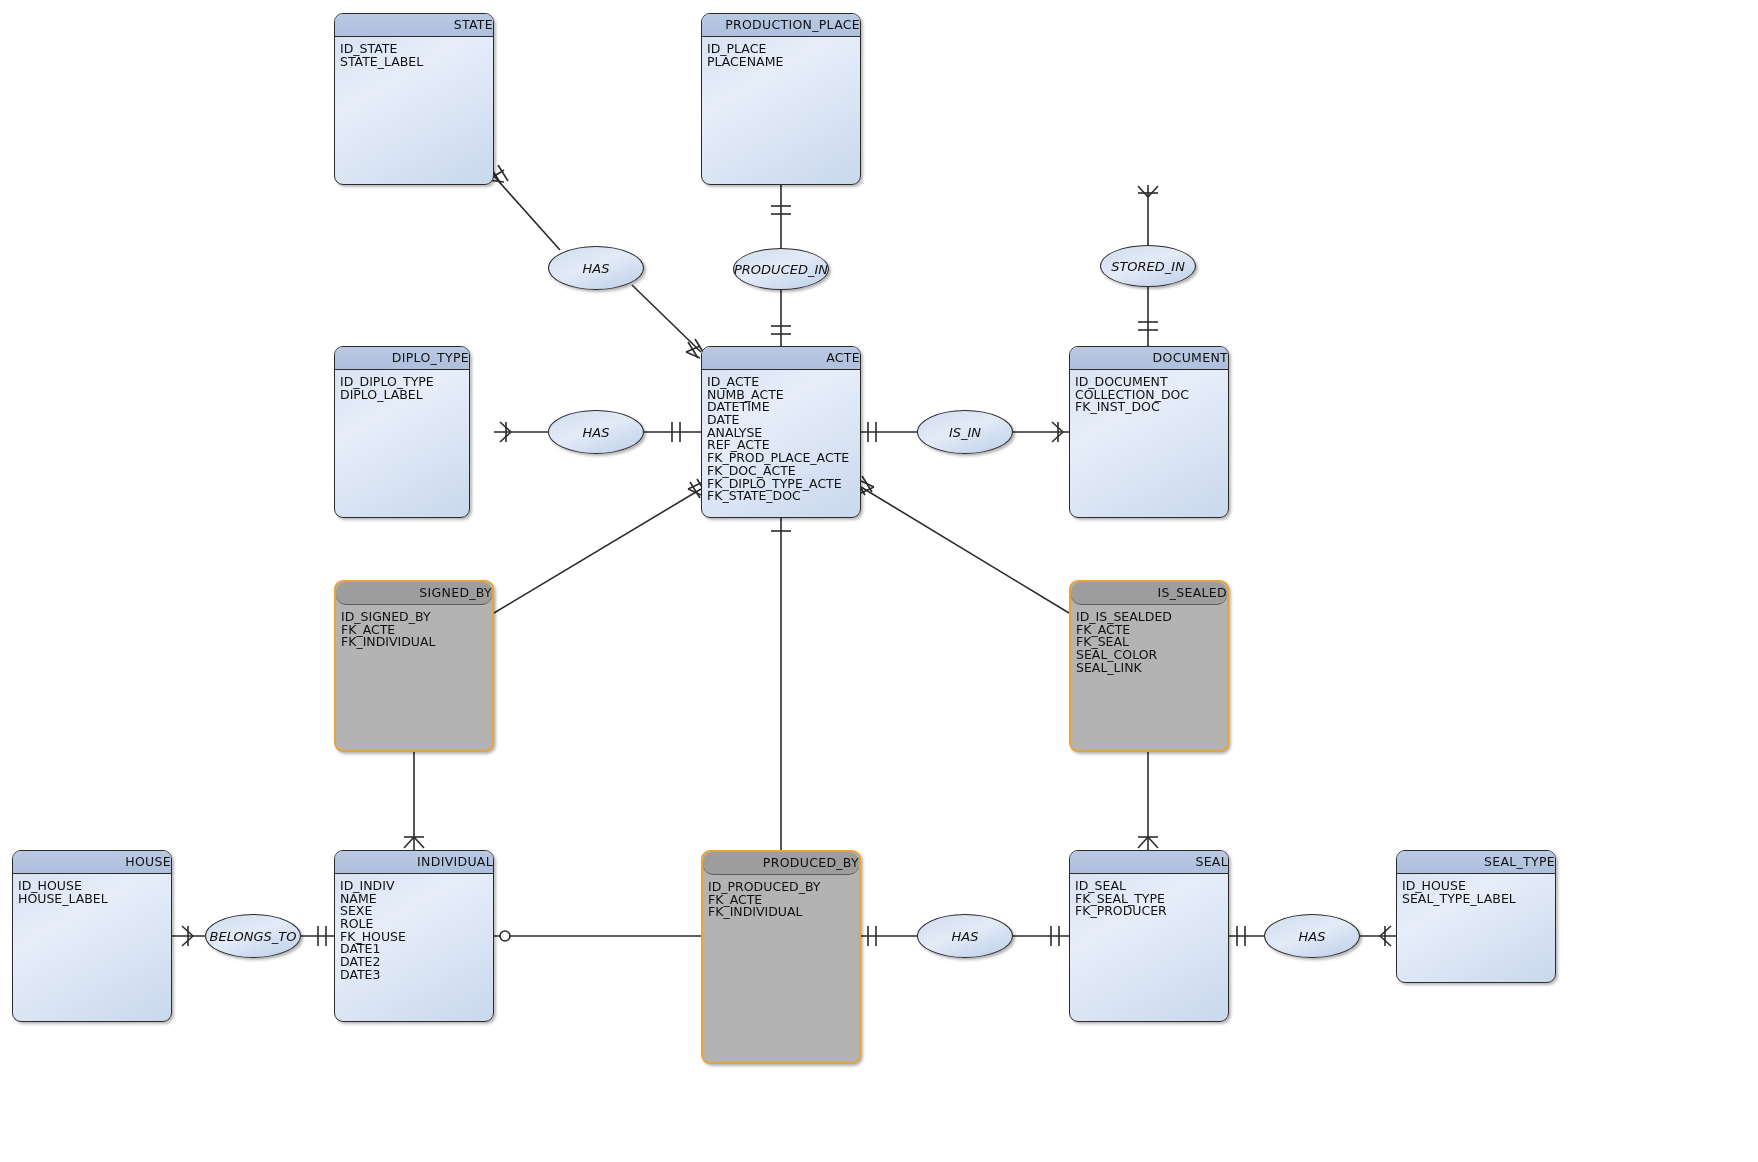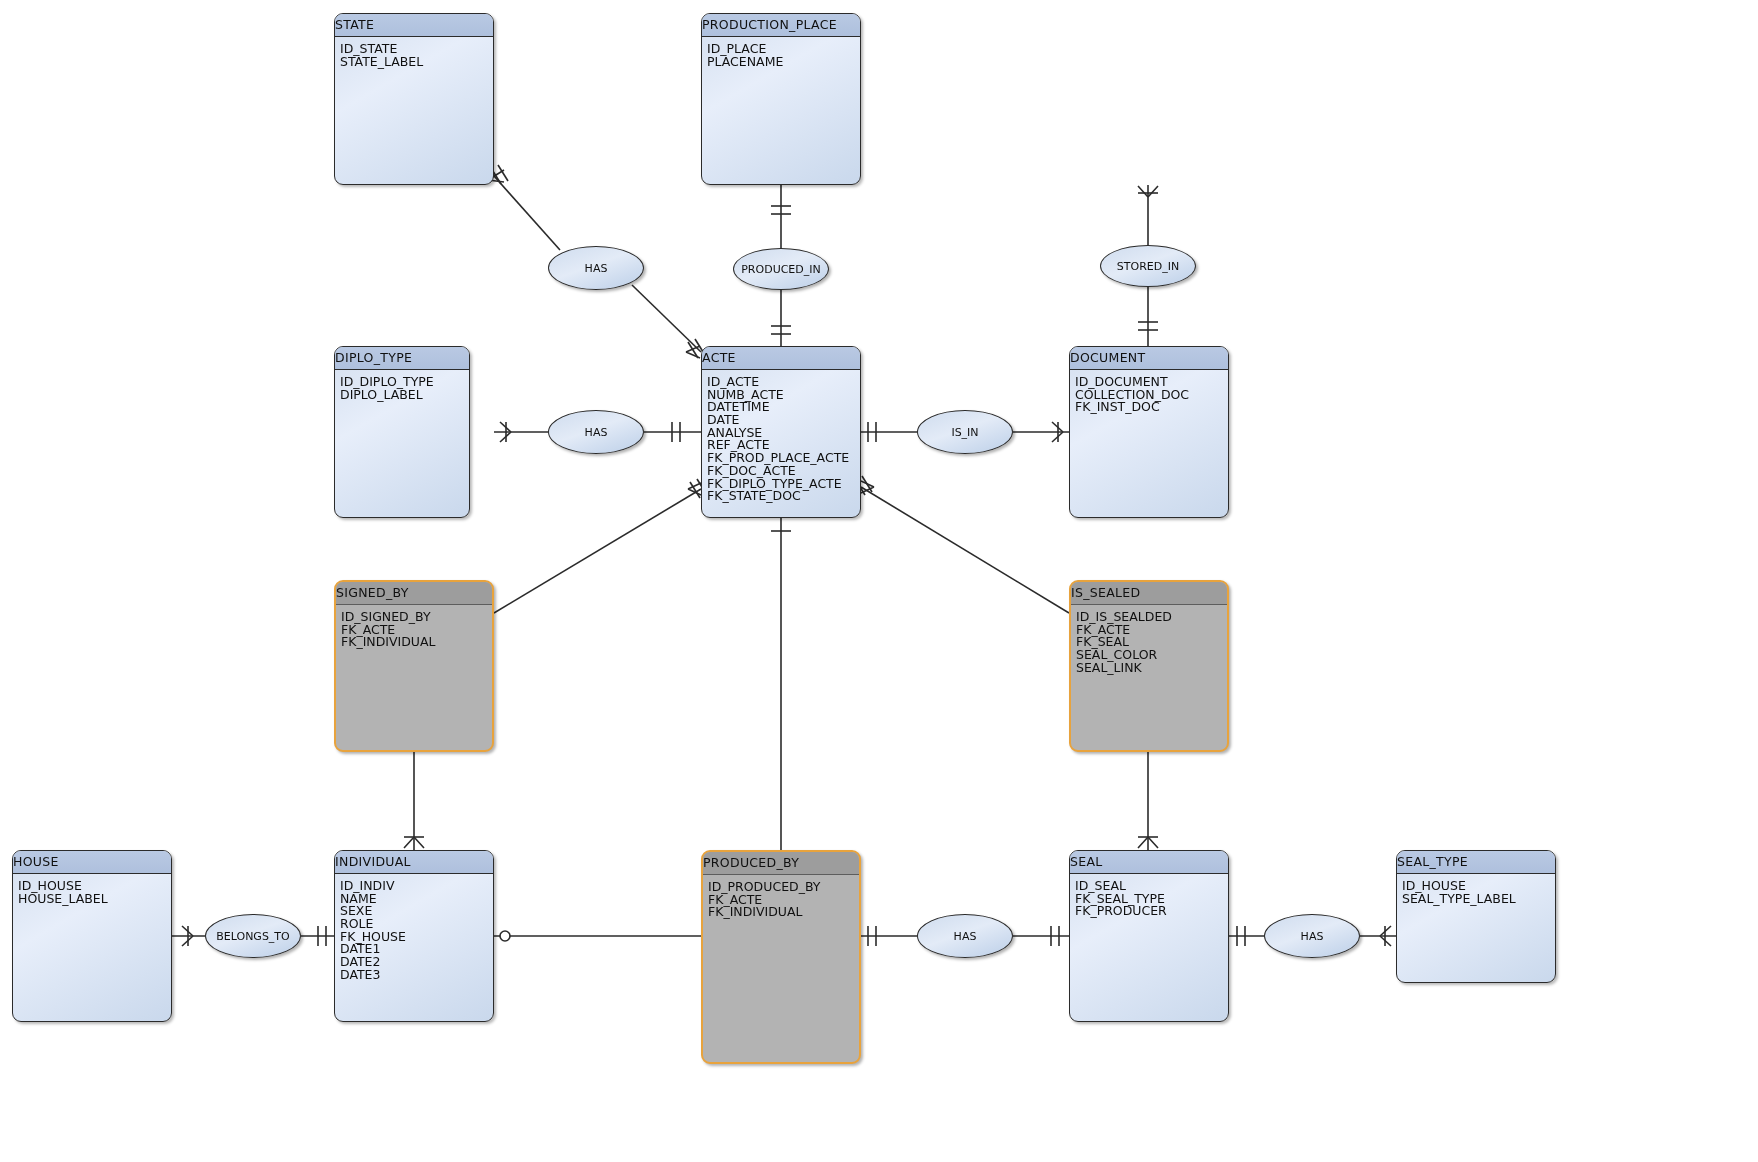--- a/index.html
+++ b/index.html
@@ -32,21 +32,21 @@
     box-sizing: border-box;
     border: 1px solid #2b2b2b;
     border-radius: 9px;
     overflow: hidden;
     box-shadow: 2px 2px 3px rgba(0,0,0,0.28);
     background: linear-gradient(150deg, #d4dfef 0%, #e7eefa 38%, #c9d8ec 100%);
   }
   .entity > .ent-title {
     height: 22px;
     line-height: 22px;
-    text-align: left;
+    text-align: right;
     font-size: 12.5px;
     color: #101010;
     background: linear-gradient(180deg, #b9c9e3 0%, #aec0dd 100%);
     border-bottom: 1px solid #2b2b2b;
     letter-spacing: 0.3px;
   }
   .entity > .ent-body {
     padding: 6px 0 0 5px;
   }
   .attr {
@@ -58,33 +58,35 @@
   }
   
   .entity.assoc {
     border: 2px solid #e8a33d;
     background: #b3b3b3;
     box-shadow: 2px 2px 3px rgba(0,0,0,0.3);
   }
   .entity.assoc > .ent-title {
     background: #9d9d9d;
     border-bottom: 1px solid #5d5d5d;
+    border-radius: 10px;
   }
   .rel {
     position: absolute;
     box-sizing: border-box;
     border: 1px solid #2b2b2b;
     border-radius: 50%;
     background: linear-gradient(160deg, #cfdcee 0%, #e3ebf7 45%, #bccfe8 100%);
     box-shadow: 2px 2px 3px rgba(0,0,0,0.3);
     color: #101010;
-    font-size: 11px;
+    font-size: 13px;
     display: flex;
     align-items: center;
     justify-content: center;
+    font-style: italic;
   }
 </style>
 </head>
 <body>
 
 <div id="canvas">
 
   <svg id="edges" viewBox="0 0 1758 1162" width="1758" height="1162" xmlns="http://www.w3.org/2000/svg">
     <g stroke="#2b2b2b" stroke-width="1.6" fill="none" stroke-linecap="butt">
 

